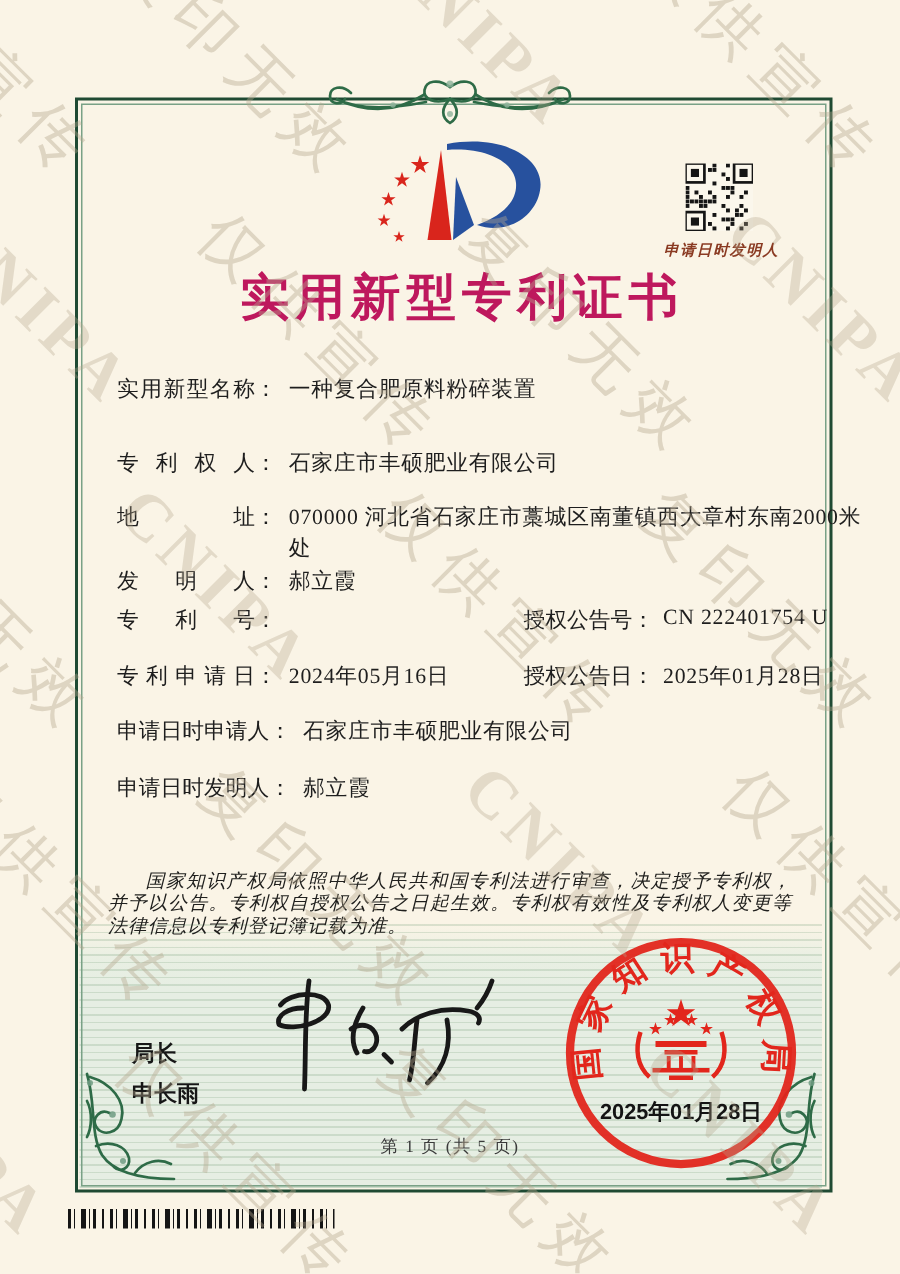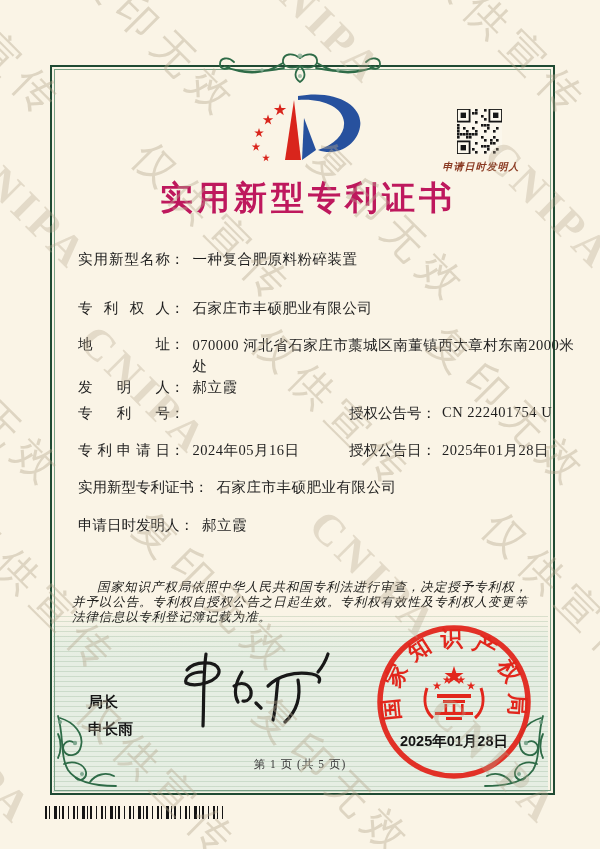--- a/index.html
+++ b/index.html
@@ -217,21 +217,21 @@
     <span class="flabel">专利申请日</span>
       <span class="colon">：</span>
     <span class="fvalue">2024年05月16日</span>
     <span class="pair-right">
       <span class="wide-label">授权公告日：</span>
       <span class="fvalue" style="margin-left:6px">2025年01月28日</span>
     </span>
   </div>
 
   <div class="row" style="top:478px">
-    <span class="wide-label">实用新型专利证书：</span>
+    <span class="wide-label">申请日时申请人：</span>
     <span class="fvalue" style="margin-left:8px">石家庄市丰硕肥业有限公司</span>
   </div>
 
   <div class="row" style="top:516px">
     <span class="wide-label">申请日时发明人：</span>
     <span class="fvalue" style="margin-left:8px">郝立霞</span>
   </div>
 
   <div class="legal">国家知识产权局依照中华人民共和国专利法进行审查，决定授予专利权，并予以公告。专利权自授权公告之日起生效。专利权有效性及专利权人变更等法律信息以专利登记簿记载为准。</div>
 

